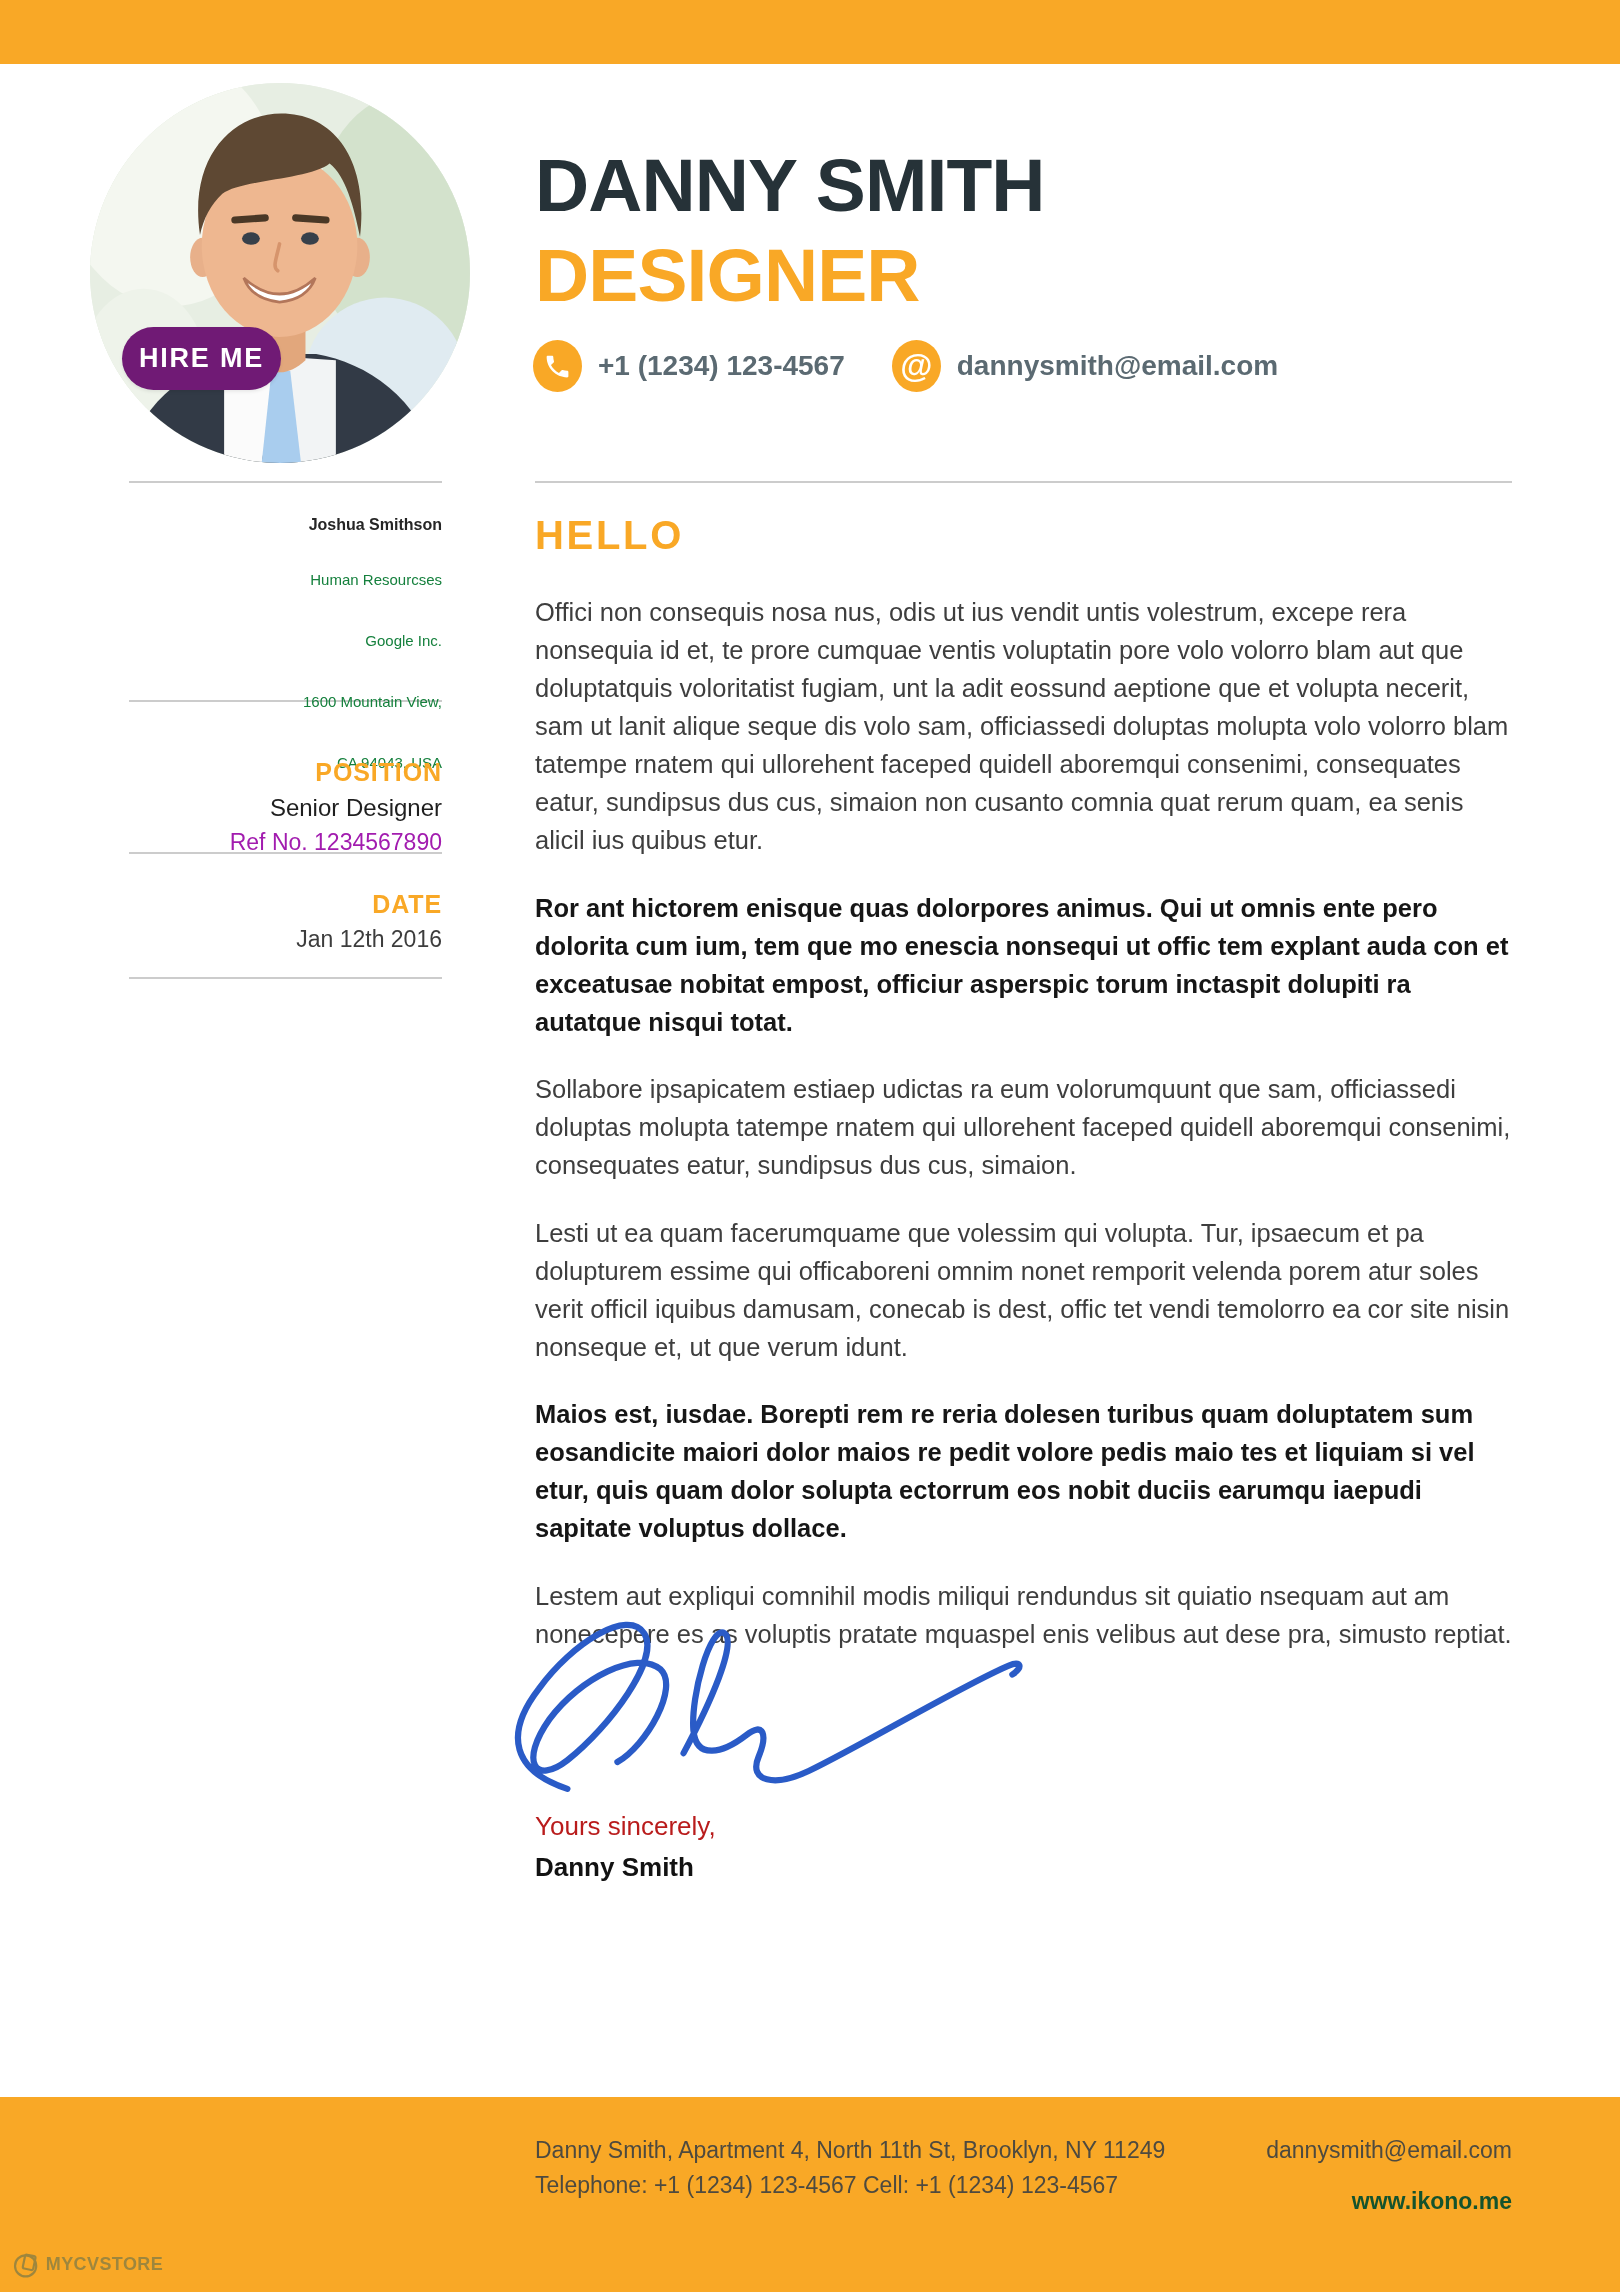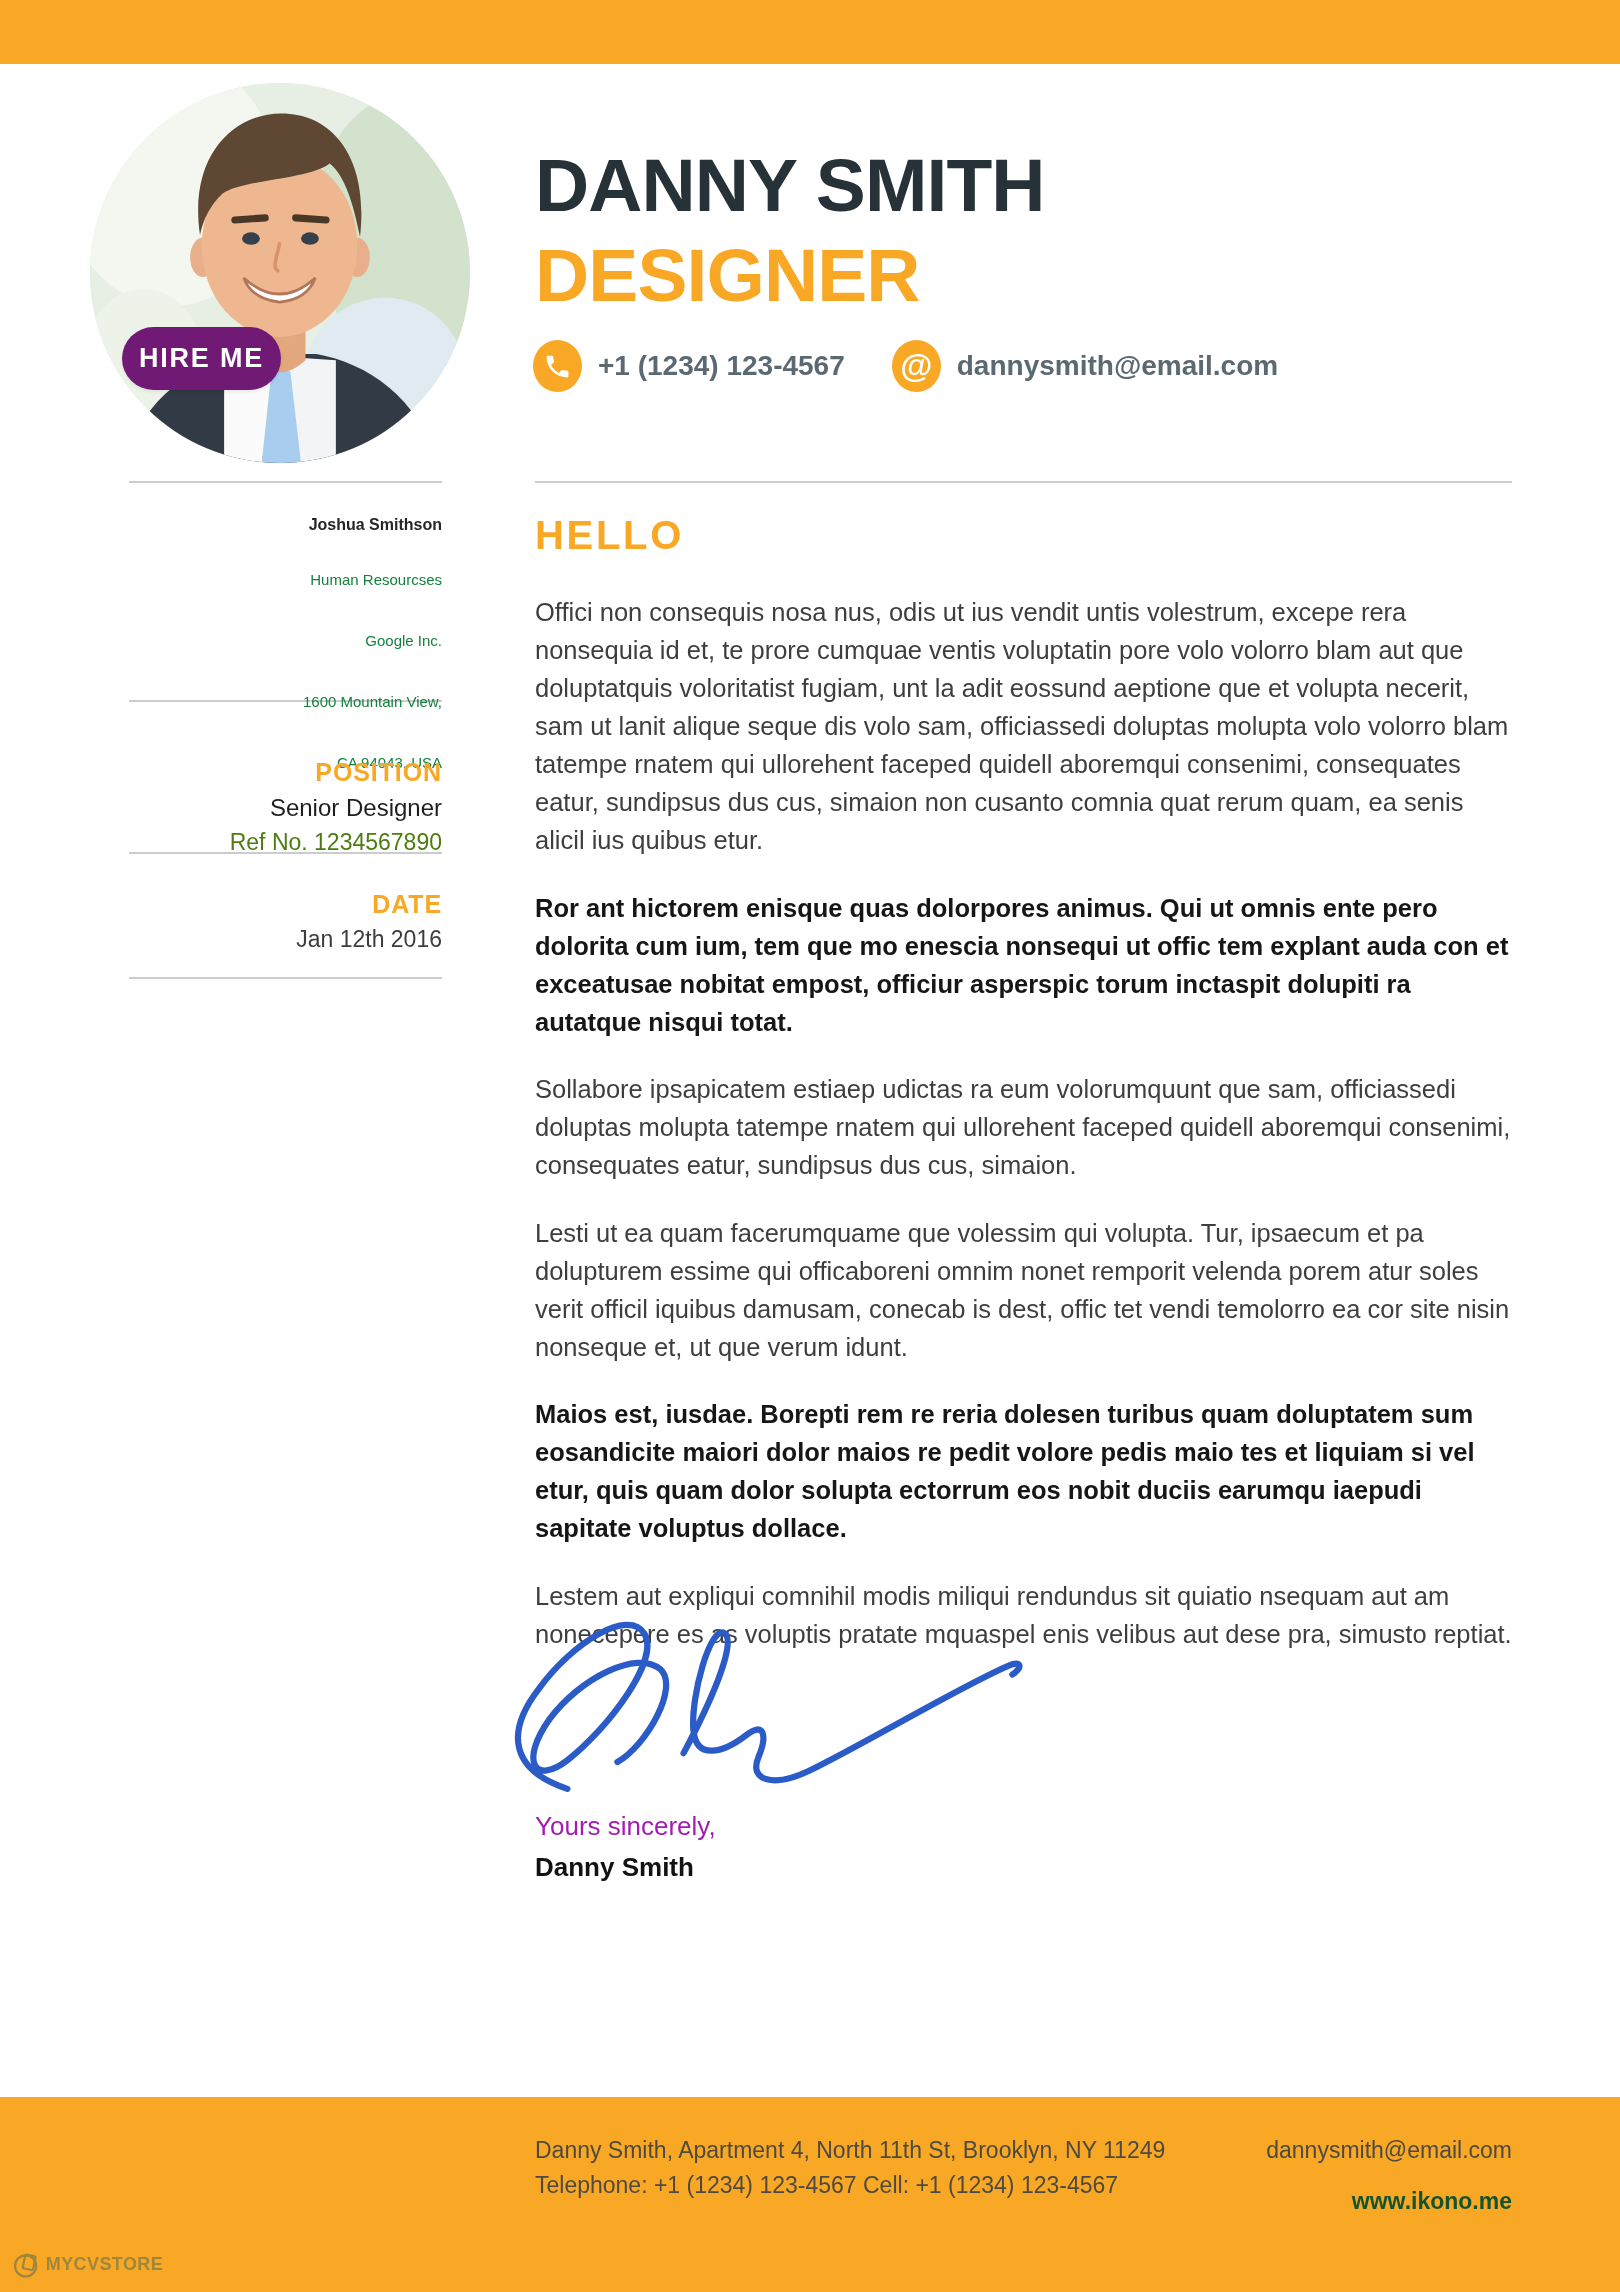--- a/index.html
+++ b/index.html
@@ -39,31 +39,31 @@
   .main-div{left:535px;top:481px;width:977px;}
 
   
   .sidebar-block{position:absolute;left:89px;width:353px;text-align:right;}
   .recipient{top:516px;}
   .recipient .r-name{font-size:16px;font-weight:bold;color:#262626;margin:0 0 6.3px 0;}
   .recipient .r-line{font-size:15px;color:#15803d;line-height:31px;margin-top:30px;}
   .position-block{top:736px;margin-top:22px;}
   .side-label{font-size:25px;font-weight:bold;color:#F9A826;letter-spacing:0.9px;margin:0 0 7.2px 0;}
   .side-value{font-size:24px;font-weight:normal;color:#1f1f1f;margin:0 0 7.2px 0;}
-  .side-sub{font-size:23px;color:#4d7c0f;margin:0;}
+  .side-sub{font-size:23px;color:#a21caf;margin:0;}
   .date-block{top:890px;}
 
   
   .hello{position:absolute;left:535px;top:513px;font-size:40px;font-weight:bold;color:#F9A826;letter-spacing:2.7px;margin:0;}
   .paragraphs{position:absolute;left:535px;top:593px;width:979px;}
   .paragraphs p{margin:0 0 29.6px 0;font-size:25.5px;line-height:38px;color:#3e3e3e;}
   .paragraphs p.bold{font-weight:bold;color:#161616;}
 
   .signature{position:absolute;left:479px;top:1603px;}
-  .closing{position:absolute;left:535px;top:1811px;font-size:26px;color:#a21caf;margin:0;}
+  .closing{position:absolute;left:535px;top:1811px;font-size:26px;color:#b91c1c;margin:0;}
   .signer{position:absolute;left:535px;top:1852px;font-size:26px;font-weight:bold;color:#121212;margin:0;}
 
   
   .footer{position:absolute;left:0;top:2097px;width:1620px;height:195px;background:#F9A826;}
   .f-left{position:absolute;left:535px;top:36px;font-size:23px;color:#4e4a3f;line-height:35px;}
   .f-right{position:absolute;right:108px;top:36px;font-size:23px;color:#4e4a3f;line-height:35px;text-align:right;}
   .f-right .website{font-weight:bold;color:#14532d;text-decoration:none;display:block;margin-top:16px;}
   .f-right .f-email{color:#4e4a3f;text-decoration:none;display:block;}
 
   .watermark{position:absolute;left:12.5px;bottom:12.5px;display:flex;align-items:center;gap:6.3px;color:#8f8142;opacity:.85;}

